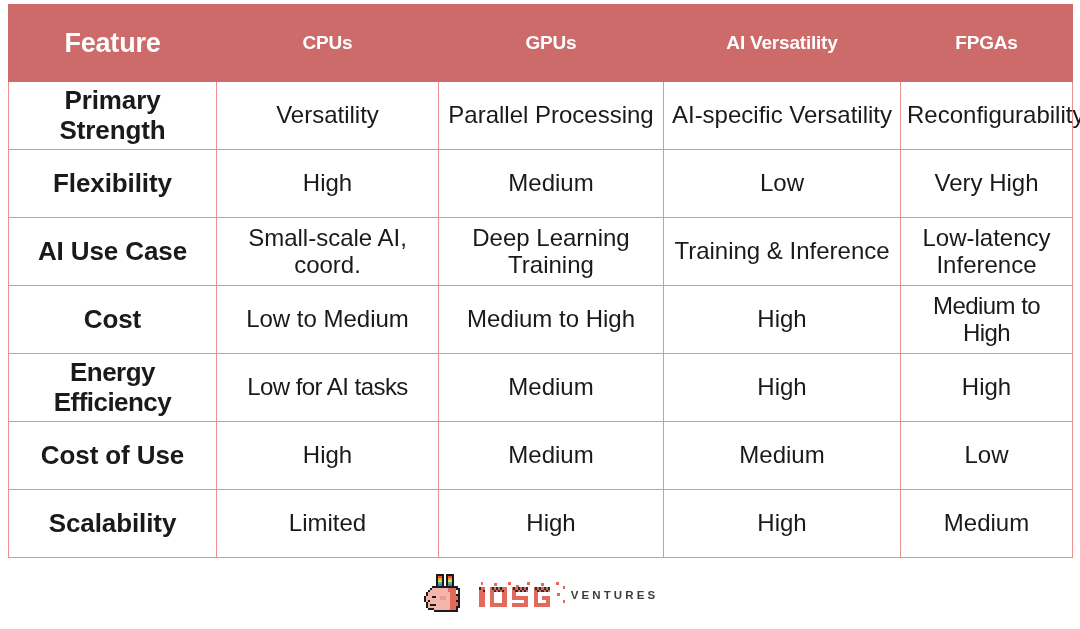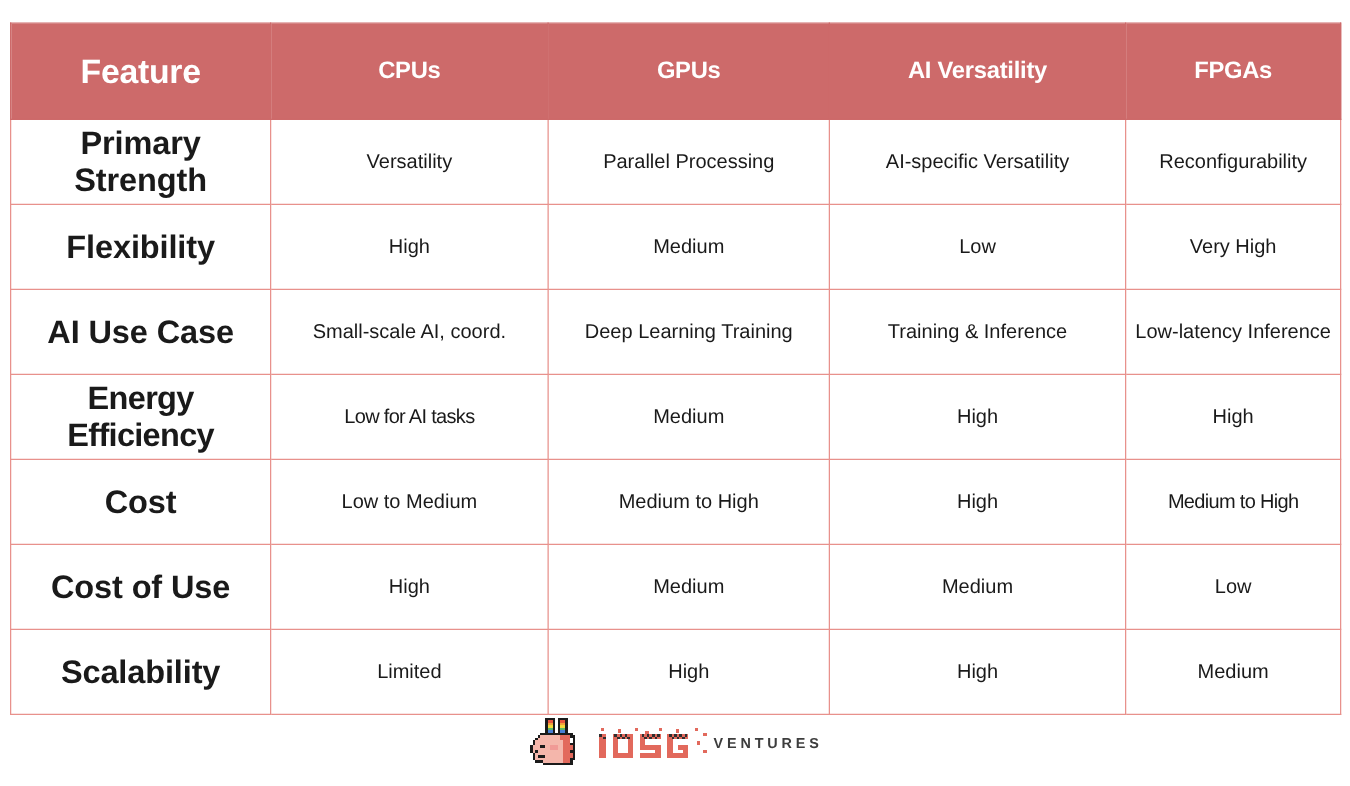--- a/index.html
+++ b/index.html
@@ -17,21 +17,21 @@
     position: relative;
     width: 1080px;
     height: 629px;
     background: #ffffff;
   }
 
   
   .table-wrap {
     position: absolute;
     left: 8px;
-    top: 18px;
+    top: 4px;
     width: 1064px;
   }
 
   table.comparison {
     border-collapse: collapse;
     table-layout: fixed;
     width: 1064px;
   }
 
   table.comparison col.c-feature { width: 208px; }
@@ -56,21 +56,21 @@
     color: #ffffff;
     font-size: 19px;
     font-weight: bold;
     height: 77px;
     letter-spacing: -0.2px;
   }
   table.comparison thead th.th-feature { font-size: 27px; }
 
   
   table.comparison tbody tr { height: 68px; }
-  table.comparison tbody td { font-size: 16px; line-height: 1.12; }
+  table.comparison tbody td { font-size: 24px; line-height: 1.12; }
   table.comparison tbody td.rowhead {
     font-weight: bold;
     font-size: 26px;
     letter-spacing: -0.1px;
   }
   table.comparison tbody td.tight { letter-spacing: -0.55px; }
 
   
   .logo-row {
     position: absolute;
@@ -156,33 +156,33 @@
 
         <tr>
           <td class="rowhead">AI Use Case</td>
           <td>Small-scale AI, coord.</td>
           <td>Deep Learning Training</td>
           <td>Training &amp; Inference</td>
           <td>Low-latency Inference</td>
         </tr>
 
         <tr>
-          <td class="rowhead tight">Energy Efficiency</td>
-          <td class="tight">Low for AI tasks</td>
-          <td>Medium</td>
-          <td>High</td>
-          <td>High</td>
-        </tr>
-
-        <tr>
           <td class="rowhead">Cost</td>
           <td>Low to Medium</td>
           <td>Medium to High</td>
           <td>High</td>
           <td class="tight">Medium to High</td>
+        </tr>
+
+        <tr>
+          <td class="rowhead tight">Energy Efficiency</td>
+          <td class="tight">Low for AI tasks</td>
+          <td>Medium</td>
+          <td>High</td>
+          <td>High</td>
         </tr>
 
         <tr>
           <td class="rowhead">Cost of Use</td>
           <td>High</td>
           <td>Medium</td>
           <td>Medium</td>
           <td>Low</td>
         </tr>
 

